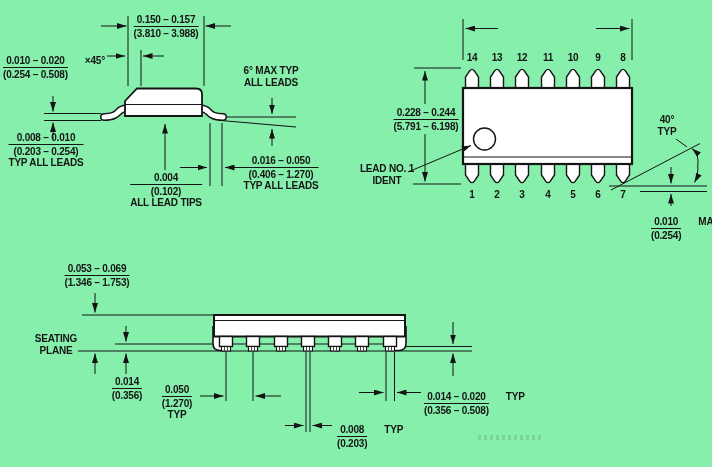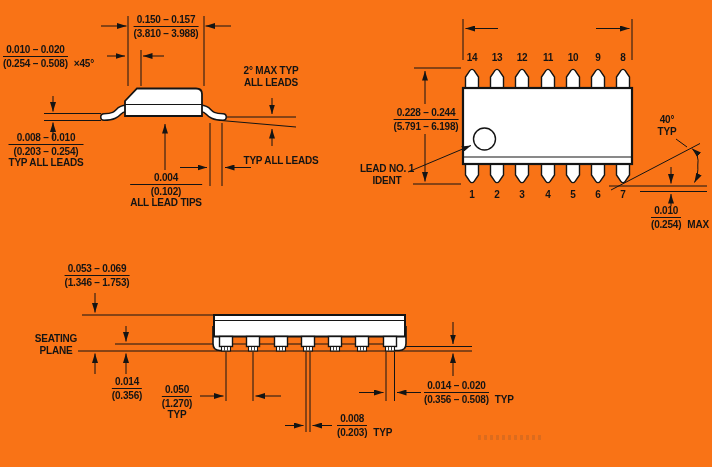--- a/index.html
+++ b/index.html
@@ -1,30 +1,30 @@
 <!DOCTYPE html>
 <html><head>
 <meta charset="utf-8">
 <style>
   html,body{margin:0;padding:0;background:#e8e8e8;}
   .canvas{
-    position:relative;width:712px;height:467px;background:#f97316;
+    position:relative;width:712px;height:467px;background:#86efac;
     font-family:"Liberation Sans",sans-serif;overflow:hidden;
   }
   svg{position:absolute;left:0;top:0;}
   .lbl{
     position:absolute;font:bold 10px/11.5px "Liberation Sans",sans-serif;
     color:#141414;white-space:nowrap;text-align:center;letter-spacing:-0.2px;
   }
   .ctr{transform:translateX(-50%);}
   .frac{display:block;}
   .frac .in{display:block;border-bottom:1.4px solid #141414;padding:0 1px 0.5px;}
   .frac .mm{display:block;padding-top:0.5px;}
   .note{display:block;}
-  .row{display:flex;align-items:flex-end;gap:6px;}
+  .row{display:flex;align-items:flex-start;gap:17px;margin-top:11px;}
   .row .frac{display:inline-block;}
   .pin-num{
     position:absolute;width:20px;text-align:center;
     font:bold 10px/11px "Liberation Sans",sans-serif;color:#141414;letter-spacing:-0.2px;
   }
   .smudge{
     position:absolute;left:478px;top:435px;width:66px;height:5px;opacity:.16;
     background:repeating-linear-gradient(90deg,#444 0 3px,transparent 3px 6px);
   }
 </style>
@@ -183,38 +183,42 @@
       </span>
 </div>
 <div class="lbl row" style="left:3px;top:44px">
   <span class="frac">
         <span class="in">0.010 – 0.020</span>
         <span class="mm">(0.254 – 0.508)</span>
       </span>
   <span class="sfx">×45°</span>
 </div>
 <div class="lbl ctr" style="left:271px;top:65px">
-  <span class="note">2° MAX TYP</span>
+  <span class="note">6° MAX TYP</span>
   <span class="note">ALL LEADS</span>
 </div>
 <div class="lbl ctr" style="left:46px;top:132px">
   <span class="frac">
         <span class="in">0.008 – 0.010</span>
         <span class="mm">(0.203 – 0.254)</span>
       </span>
   <span class="note">TYP ALL LEADS</span>
 </div>
 <div class="lbl ctr" style="left:166px;top:172px">
   <span class="frac">
         <span class="in">0.004</span>
         <span class="mm">(0.102)</span>
       </span>
   <span class="note">ALL LEAD TIPS</span>
 </div>
 <div class="lbl ctr" style="left:281px;top:155px">
+  <span class="frac">
+        <span class="in">0.016 – 0.050</span>
+        <span class="mm">(0.406 – 1.270)</span>
+      </span>
   <span class="note">TYP ALL LEADS</span>
 </div>
 
 <div class="lbl ctr" style="left:426px;top:107px">
   <span class="frac">
         <span class="in">0.228 – 0.244</span>
         <span class="mm">(5.791 – 6.198)</span>
       </span>
 </div>
 <div class="lbl ctr" style="left:387px;top:163px">

